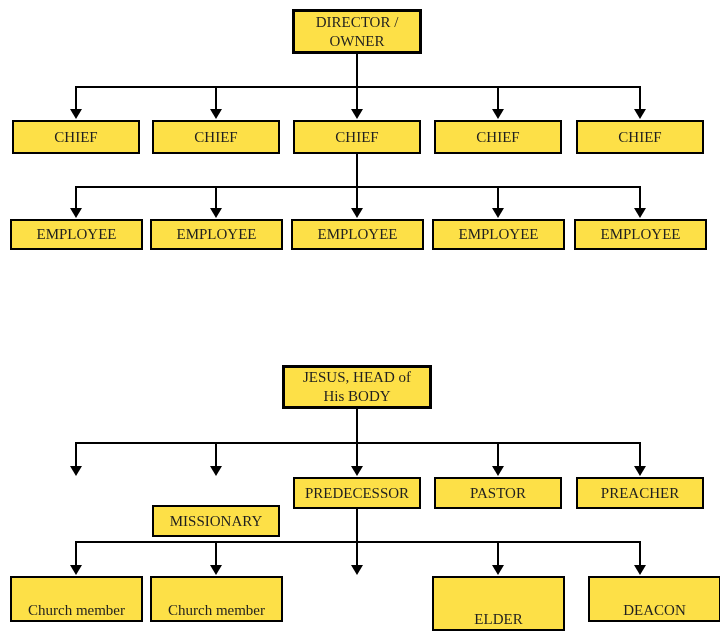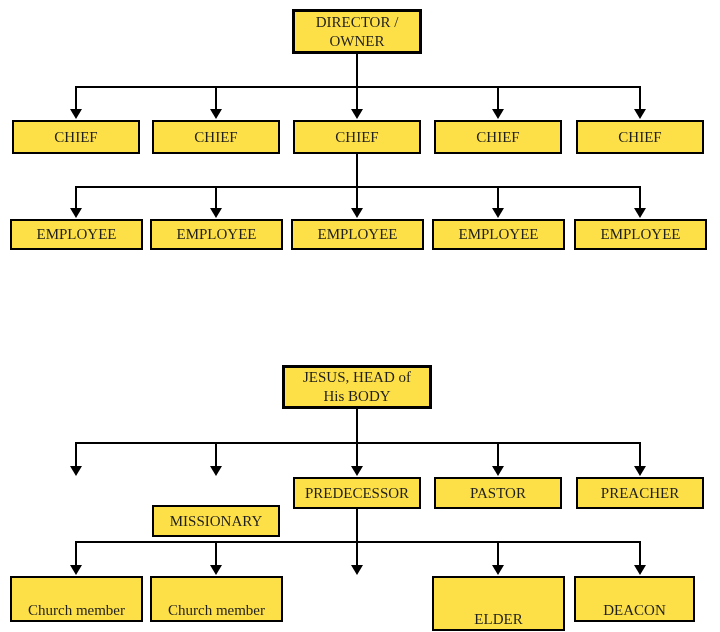--- a/index.html
+++ b/index.html
@@ -157,17 +157,17 @@
 
   <div class="node toplabel" style="left:10px;top:576px;width:133px;height:46px">
     <span>Church member</span>
   </div>
   <div class="node toplabel" style="left:150px;top:576px;width:133px;height:46px">
     <span>Church member</span>
   </div>
   <div class="node toplabel" style="left:432px;top:576px;width:133px;height:55px">
     <span>ELDER</span>
   </div>
-  <div class="node toplabel" style="left:574px;top:576px;width:121px;height:46px">
+  <div class="node toplabel" style="left:588px;top:576px;width:133px;height:46px">
     <span>DEACON</span>
   </div>
 
 </div>
 
 </body></html>

